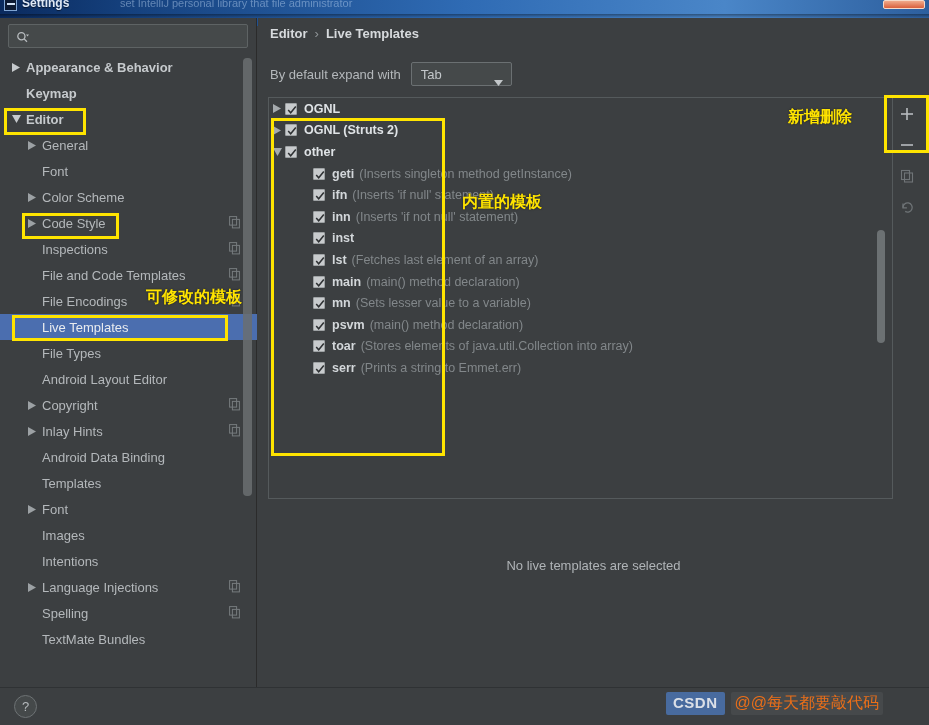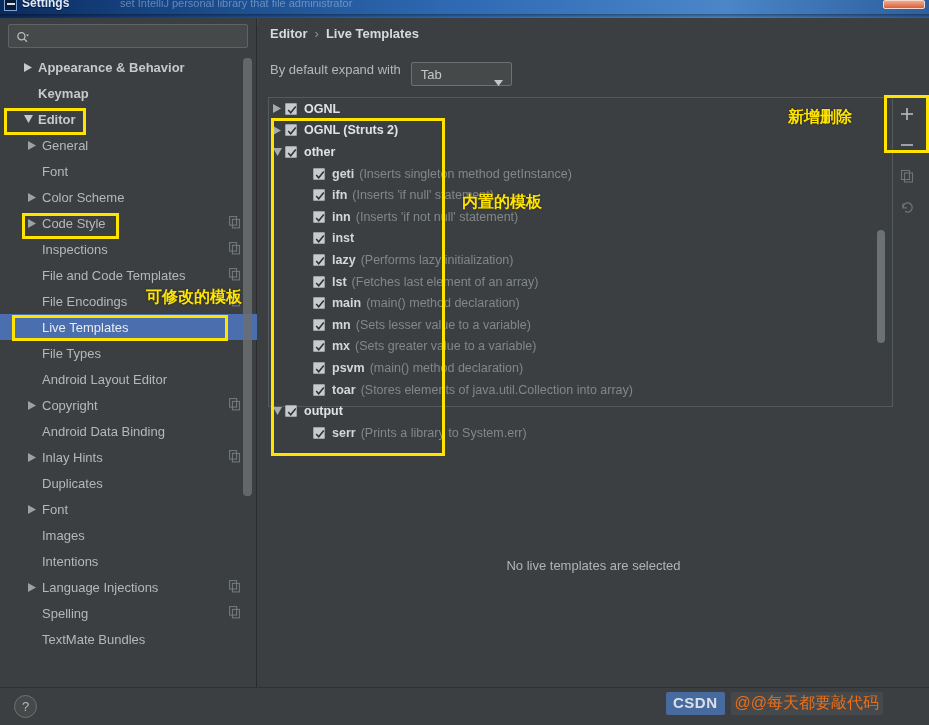--- a/index.html
+++ b/index.html
@@ -103,21 +103,21 @@
   .nav-item .copy-badge {
     position: absolute; right: 16px; top: 6px;
     width: 12px; height: 13px; opacity: .62;
   }
   .nav-item.selected {
     background: #4b6eaf;
   }
   .nav-item.selected .nav-label { color: #e8ebef; }
 
   
-  .d0 { padding-left: 24px; }
+  .d0 { padding-left: 12px; }
   .d1 { padding-left: 28px; }
 
   .sb-track {
     position: absolute; right: 4px; top: 40px;
     width: 9px; height: 438px;
     background: #6a6f71;
     border-radius: 4px;
     opacity: .85;
   }
 
@@ -129,42 +129,42 @@
   }
   .breadcrumb {
     position: absolute; left: 12px; top: 8px;
     font-size: 13px; font-weight: bold; color: #d7dadd;
     display: flex; align-items: center; gap: 7px;
   }
   .breadcrumb .sep { color: #8f9497; font-weight: normal; }
 
   .expand-row {
     position: absolute; left: 12px; top: 44px;
-    display: flex; gap: 10px;
+    display: flex; align-items: center; gap: 10px;
   }
   .expand-row .label { font-size: 13px; color: #b4b8bb; }
   .combo {
     position: relative;
     width: 101px; height: 24px;
     background: #45494a;
     border: 1px solid #6b7072;
     border-radius: 2px;
     display: flex; align-items: center;
   }
   .combo .combo-value {
     font-size: 13px; color: #c3c7ca; padding-left: 9px;
   }
   .combo .combo-arrow {
     position: absolute; right: 8px; top: 9px;
   }
 
   
   .tmpl-box {
     position: absolute; left: 268px; top: 97px;
-    width: 625px; height: 310px;
+    width: 625px; height: 402px;
     background: #3c3f41;
     border: 1px solid #555a5c;
   }
   .tmpl-list {
     position: absolute; left: 0; top: 0;
     width: 608px; height: 345px;
     overflow: hidden;
   }
   .trow {
     height: 21.6px;
@@ -398,38 +398,38 @@
               <path d="M0 0 L8 4.5 L0 9 Z" fill="#9ca1a4"></path>
             </svg>
           </span>
           <span class="nav-label">Copyright</span>
           <span class="copy-badge"><svg width="12" height="13" viewBox="0 0 12 13">
               <rect x="0.6" y="0.6" width="7" height="8.5" fill="none" stroke="#9aa0a3" stroke-width="1"></rect>
               <rect x="3.4" y="3.4" width="7" height="8.5" fill="none" stroke="#9aa0a3" stroke-width="1"></rect>
             </svg></span>
         </div>
         <div class="nav-item d1">
-          <span class="arrow"></span>
-          <span class="nav-label">Android Data Binding</span>
-        </div>
-        <div class="nav-item d1">
           <span class="arrow">
             <svg width="8" height="9" viewBox="0 0 8 9">
               <path d="M0 0 L8 4.5 L0 9 Z" fill="#9ca1a4"></path>
             </svg>
           </span>
           <span class="nav-label">Inlay Hints</span>
           <span class="copy-badge"><svg width="12" height="13" viewBox="0 0 12 13">
               <rect x="0.6" y="0.6" width="7" height="8.5" fill="none" stroke="#9aa0a3" stroke-width="1"></rect>
               <rect x="3.4" y="3.4" width="7" height="8.5" fill="none" stroke="#9aa0a3" stroke-width="1"></rect>
             </svg></span>
         </div>
         <div class="nav-item d1">
           <span class="arrow"></span>
-          <span class="nav-label">Duplicates</span>
+          <span class="nav-label">Android Data Binding</span>
+        </div>
+        <div class="nav-item d1">
+          <span class="arrow"></span>
+          <span class="nav-label">Templates</span>
         </div>
         <div class="nav-item d1">
           <span class="arrow">
             <svg width="8" height="9" viewBox="0 0 8 9">
               <path d="M0 0 L8 4.5 L0 9 Z" fill="#9ca1a4"></path>
             </svg>
           </span>
           <span class="nav-label">Font</span>
         </div>
         <div class="nav-item d1">
@@ -577,31 +577,20 @@
           <span class="t-name">inst</span>
         </div>
         <div class="trow">
           <span class="t-indent"></span>
           <span style="flex: 0 0 20px;"></span>
           <span class="cbox">
             <svg width="10" height="10" viewBox="0 0 10 10">
               <path d="M1.2 5 L3.7 7.8 L8.8 1.6" fill="none" stroke="#2e3133" stroke-width="1.5"></path>
             </svg>
           </span>
-          <span class="t-name">lazy</span>
-          <span class="t-desc">(Performs lazy initialization)</span>
-        </div>
-        <div class="trow">
-          <span class="t-indent"></span>
-          <span style="flex: 0 0 20px;"></span>
-          <span class="cbox">
-            <svg width="10" height="10" viewBox="0 0 10 10">
-              <path d="M1.2 5 L3.7 7.8 L8.8 1.6" fill="none" stroke="#2e3133" stroke-width="1.5"></path>
-            </svg>
-          </span>
           <span class="t-name">lst</span>
           <span class="t-desc">(Fetches last element of an array)</span>
         </div>
         <div class="trow">
           <span class="t-indent"></span>
           <span style="flex: 0 0 20px;"></span>
           <span class="cbox">
             <svg width="10" height="10" viewBox="0 0 10 10">
               <path d="M1.2 5 L3.7 7.8 L8.8 1.6" fill="none" stroke="#2e3133" stroke-width="1.5"></path>
             </svg>
@@ -621,68 +610,44 @@
           <span class="t-desc">(Sets lesser value to a variable)</span>
         </div>
         <div class="trow">
           <span class="t-indent"></span>
           <span style="flex: 0 0 20px;"></span>
           <span class="cbox">
             <svg width="10" height="10" viewBox="0 0 10 10">
               <path d="M1.2 5 L3.7 7.8 L8.8 1.6" fill="none" stroke="#2e3133" stroke-width="1.5"></path>
             </svg>
           </span>
-          <span class="t-name">mx</span>
-          <span class="t-desc">(Sets greater value to a variable)</span>
-        </div>
-        <div class="trow">
-          <span class="t-indent"></span>
-          <span style="flex: 0 0 20px;"></span>
-          <span class="cbox">
-            <svg width="10" height="10" viewBox="0 0 10 10">
-              <path d="M1.2 5 L3.7 7.8 L8.8 1.6" fill="none" stroke="#2e3133" stroke-width="1.5"></path>
-            </svg>
-          </span>
           <span class="t-name">psvm</span>
           <span class="t-desc">(main() method declaration)</span>
         </div>
         <div class="trow">
           <span class="t-indent"></span>
           <span style="flex: 0 0 20px;"></span>
           <span class="cbox">
             <svg width="10" height="10" viewBox="0 0 10 10">
               <path d="M1.2 5 L3.7 7.8 L8.8 1.6" fill="none" stroke="#2e3133" stroke-width="1.5"></path>
             </svg>
           </span>
           <span class="t-name">toar</span>
           <span class="t-desc">(Stores elements of java.util.Collection into array)</span>
         </div>
         <div class="trow">
-          <span class="t-arrow">
-            <svg width="9" height="8" viewBox="0 0 9 8">
-              <path d="M0 0 L9 0 L4.5 8 Z" fill="#a5aaad"></path>
-            </svg>
-          </span>
-          <span class="cbox">
-            <svg width="10" height="10" viewBox="0 0 10 10">
-              <path d="M1.2 5 L3.7 7.8 L8.8 1.6" fill="none" stroke="#2e3133" stroke-width="1.5"></path>
-            </svg>
-          </span>
-          <span class="t-group">output</span>
-        </div>
-        <div class="trow">
           <span class="t-indent"></span>
           <span style="flex: 0 0 20px;"></span>
           <span class="cbox">
             <svg width="10" height="10" viewBox="0 0 10 10">
               <path d="M1.2 5 L3.7 7.8 L8.8 1.6" fill="none" stroke="#2e3133" stroke-width="1.5"></path>
             </svg>
           </span>
           <span class="t-name">serr</span>
-          <span class="t-desc">(Prints a library to System.err)</span>
+          <span class="t-desc">(Prints a string to Emmet.err)</span>
         </div>
       </div>
     <div class="tmpl-sb-track">
       <div class="tmpl-sb-thumb"></div>
     </div>
   </div>
 
   <div class="tool-col">
     <div class="tool-btn">
       <svg width="14" height="14" viewBox="0 0 14 14">

